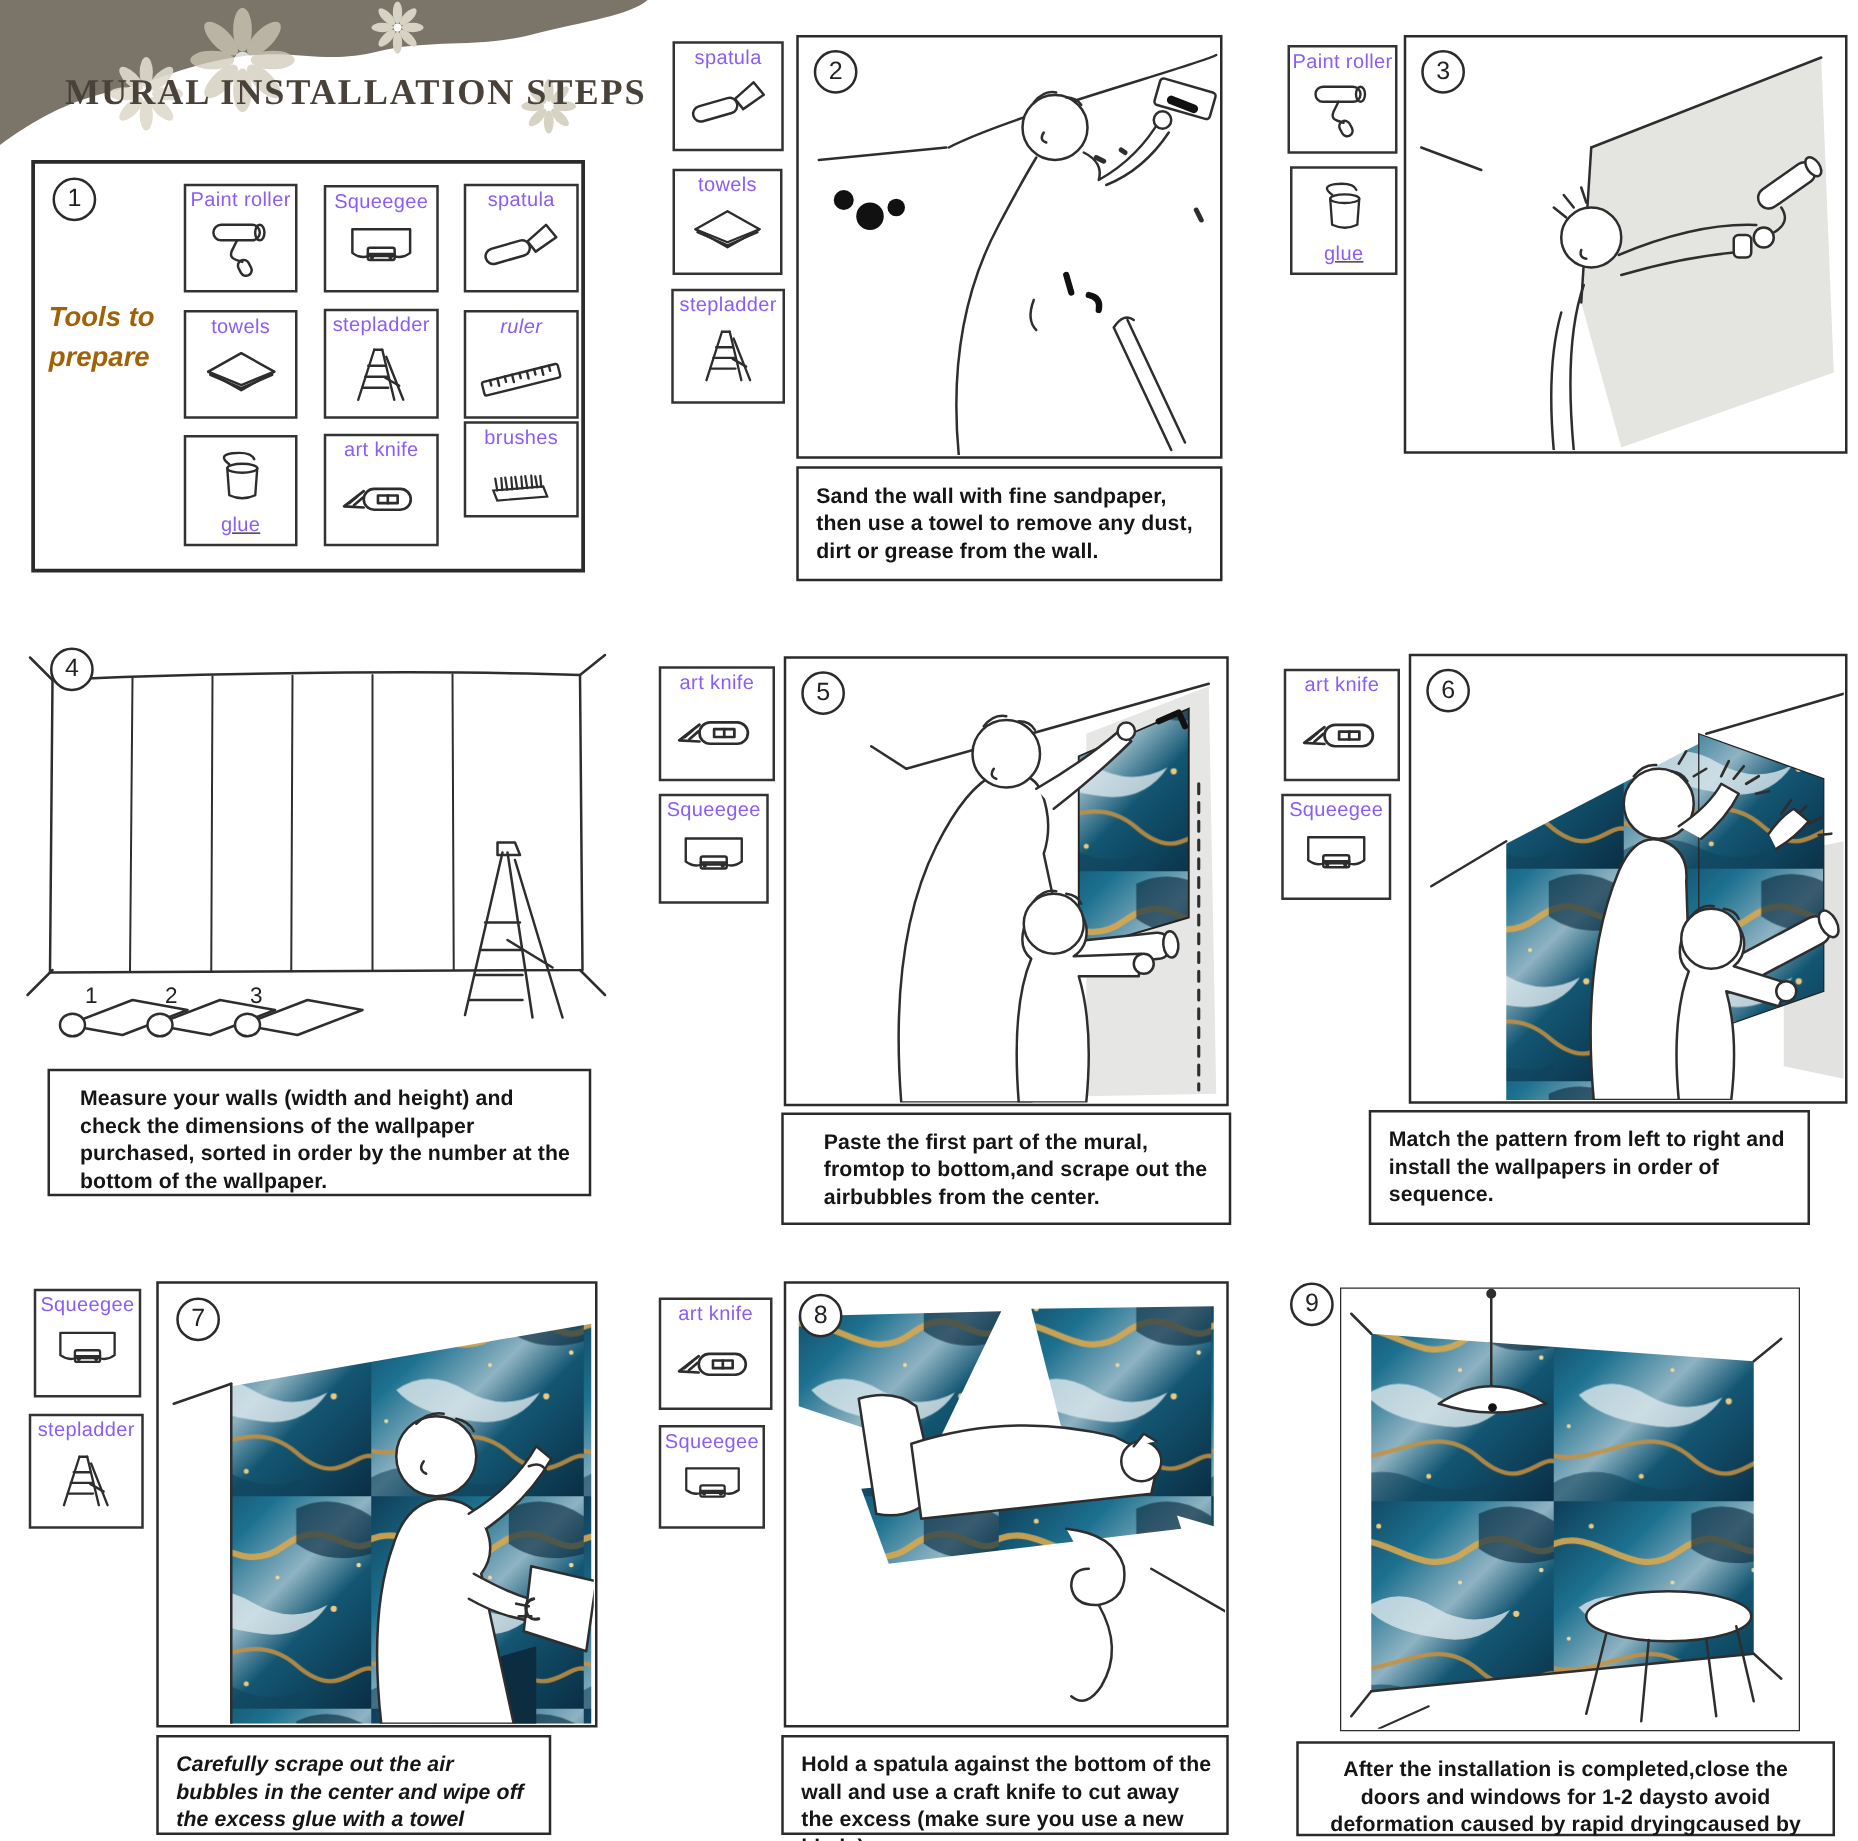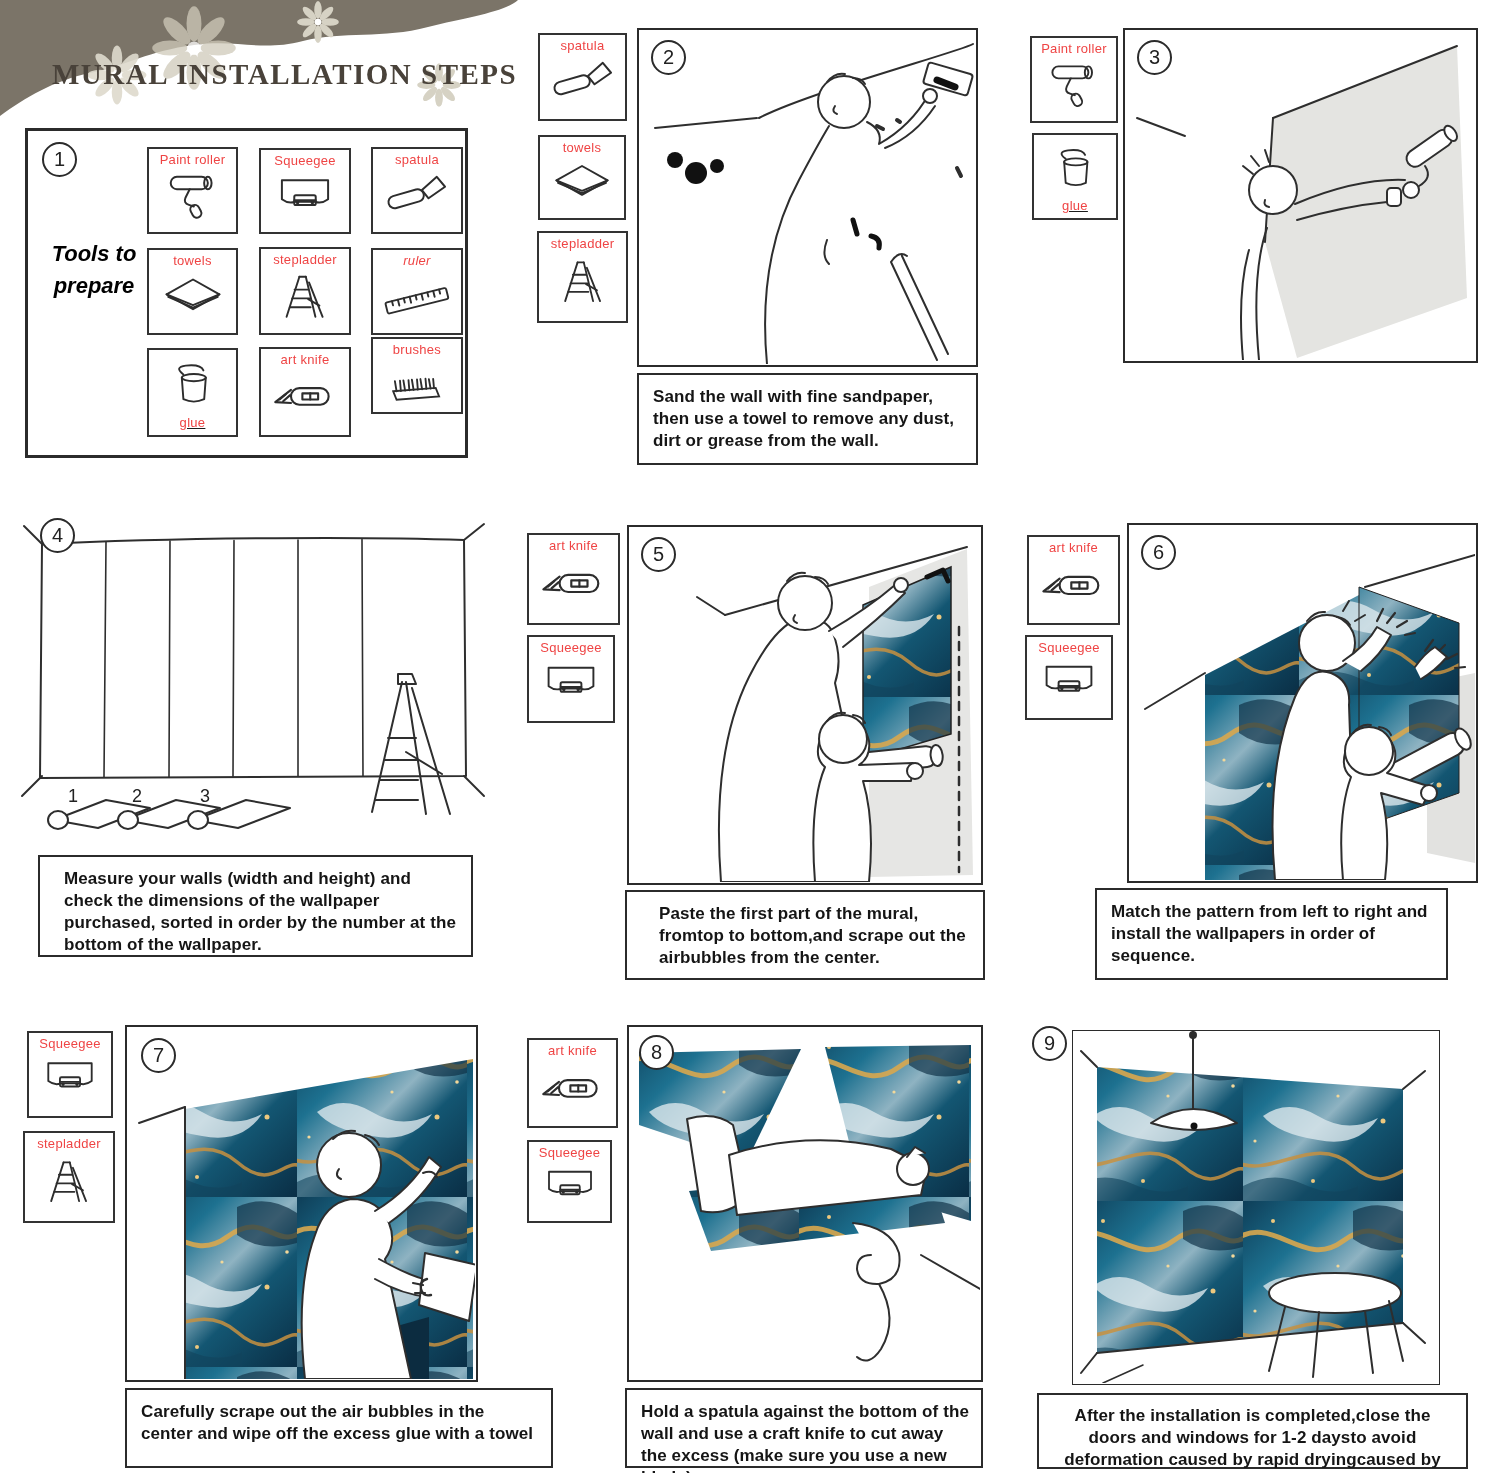--- a/index.html
+++ b/index.html
@@ -17,26 +17,26 @@
   .cap{position:absolute;border:2px solid #2b2b2b;background:#fff;box-sizing:border-box;
        font-size:17px;line-height:1.3;font-weight:bold;color:#151515;
        padding:11px 12px 8px 14px;letter-spacing:.1px;}
   
   .circ{position:absolute;width:31px;height:31px;border:2px solid #2b2b2b;border-radius:50%;
         background:#fff;display:flex;align-items:center;justify-content:center;
         font-size:20px;font-weight:normal;color:#222;z-index:5;}
   
   .tb{position:absolute;border:2px solid #333;background:#fff;box-sizing:border-box;
       display:flex;flex-direction:column;align-items:center;padding:3px 2px 2px;}
-  .tb .tlabel{font-size:13px;color:#ef4444;letter-spacing:.3px;white-space:nowrap;}
+  .tb .tlabel{font-size:16px;color:#8b5cf6;letter-spacing:.3px;white-space:nowrap;}
   .tb svg.ticon{display:block;margin-top:2px;}
   .tb.rev{flex-direction:column-reverse;text-decoration:underline;}
   .tb.rev .tlabel{margin-bottom:3px;}
-  #tools-label{position:absolute;left:39px;top:355px;width:110px;text-align:center;
-    font-size:22px;font-weight:bold;font-style:italic;line-height:1.45;color:#000000;}
+  #tools-label{position:absolute;left:39px;top:355px;width:110px;text-align:left;
+    font-size:22px;font-weight:bold;font-style:italic;line-height:1.45;color:#a16207;}
   .wallnum{position:absolute;font-size:18px;color:#222;}
   svg.ill{position:absolute;left:0;top:0;}
 </style>
 </head>
 <body>
 
 <div id="canvas">
 
 <svg width="0" height="0" style="position:absolute" aria-hidden="true">
 <defs>
@@ -439,21 +439,21 @@
       <path d="M212 142 q-5 7 2 10"></path>
       <path d="M248 184 Q284 162 302 130 L314 140 Q296 172 262 196" fill="#fff"></path>
       <path d="M296 146 q10 -4 14 4"></path>
       <path d="M252 232 Q288 252 306 254 L302 270 Q276 268 248 252" fill="#fff"></path>
       <path d="M298 226 L350 238 L342 294 L292 278 Z" fill="#fff"></path>
       <path d="M300 252 q-8 2 -6 10 q2 8 10 6" stroke-width="2.4"></path>
       <path d="M296 258 l-10 -2 M298 266 l-10 0" stroke-width="2.2"></path>
     </g>
   </svg>
 </div>
-<div class="cap" style="left:125px;top:1388px;width:428px;height:80px;">Carefully scrape out the air bubbles in the center and wipe off the excess glue with a towel</div>
+<div class="cap" style="left:125px;top:1388px;width:316px;height:80px;font-style:italic;">Carefully scrape out the air bubbles in the center and wipe off the excess glue with a towel</div>
 
 <div class="tb" style="left:527px;top:1038px;width:91px;height:90px;">
   <span class="tlabel">art knife</span>
   <svg class="ticon" width="70" height="56">
         <use href="#sym-art-knife"></use>
       </svg>
 </div>
 <div class="tb" style="left:527px;top:1140px;width:85px;height:83px;">
   <span class="tlabel">Squeegee</span>
   <svg class="ticon" width="60" height="48">

